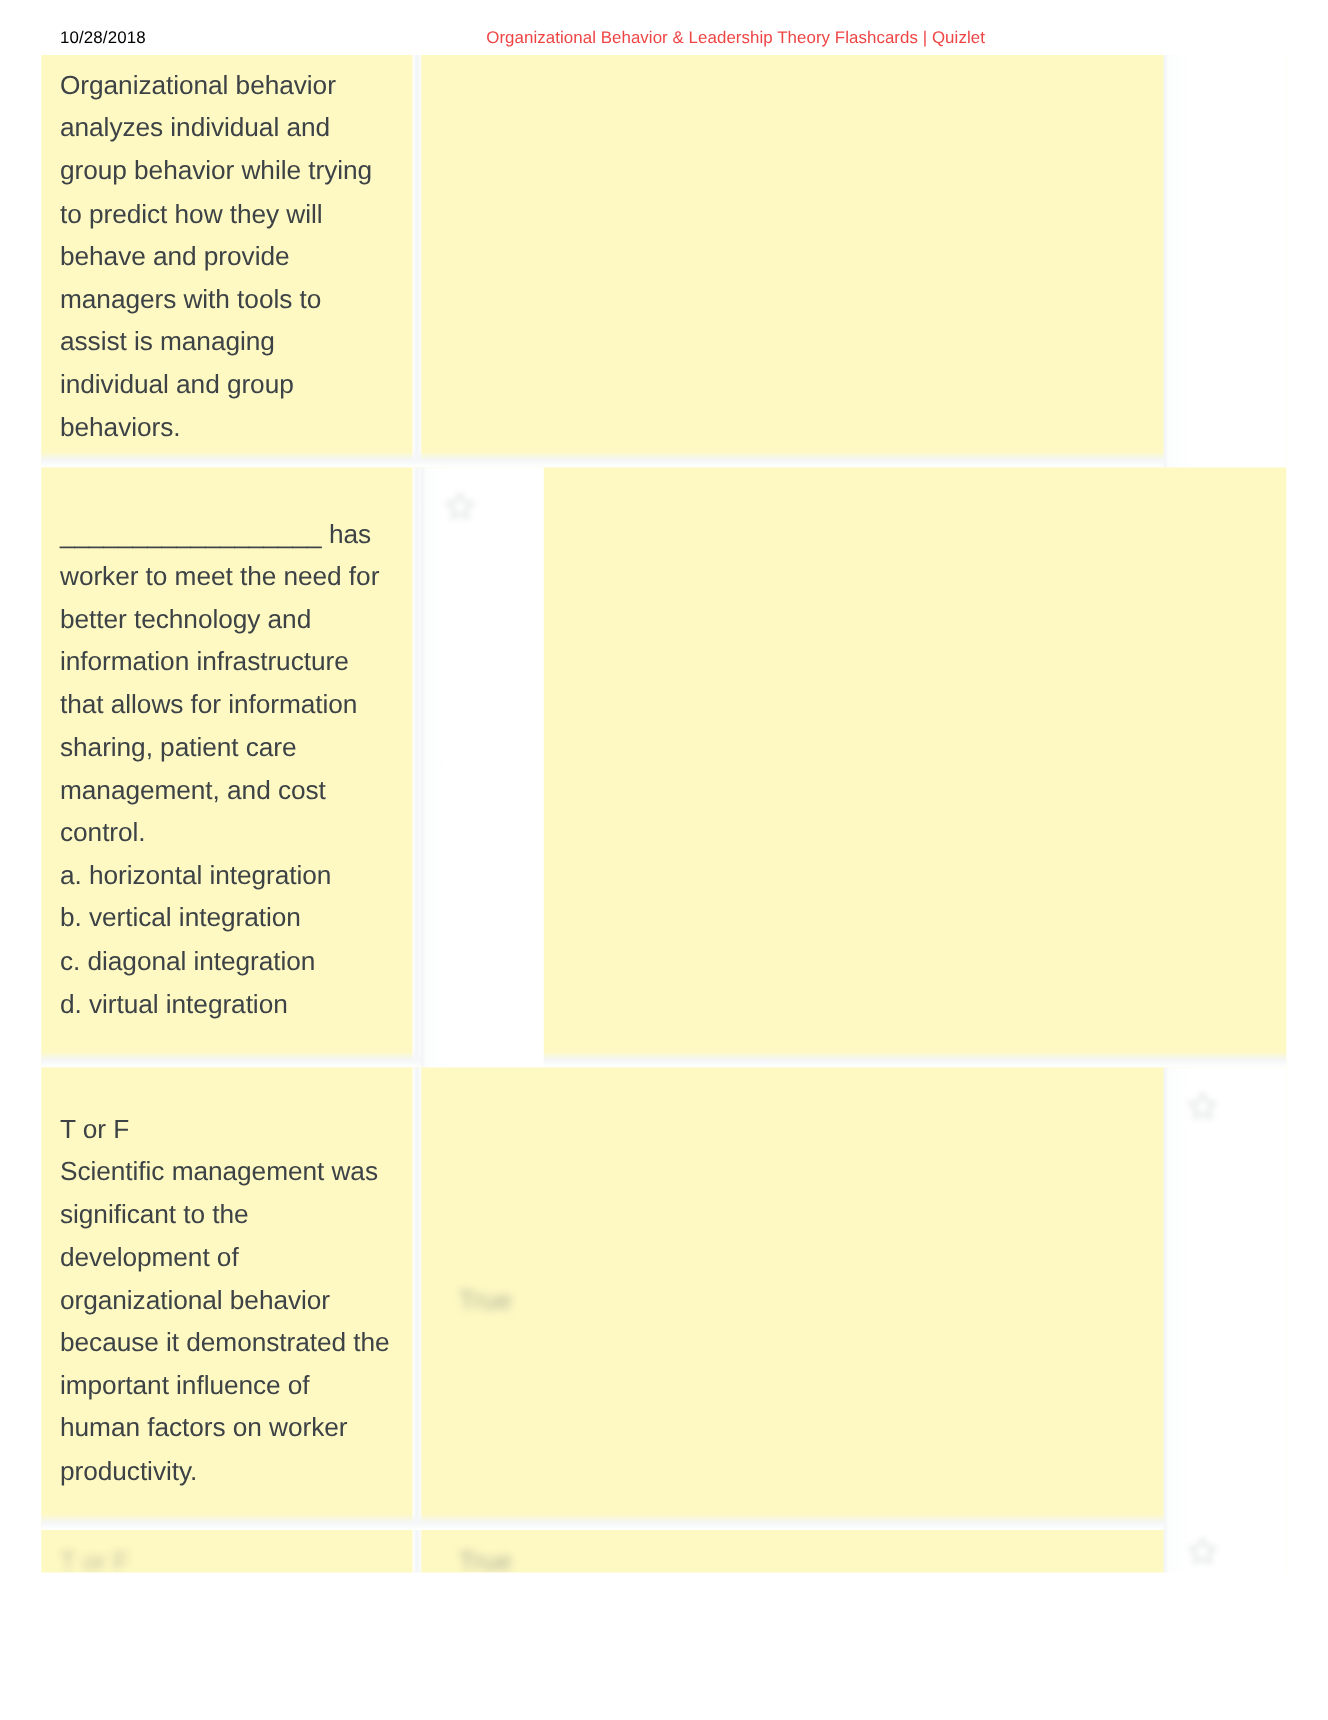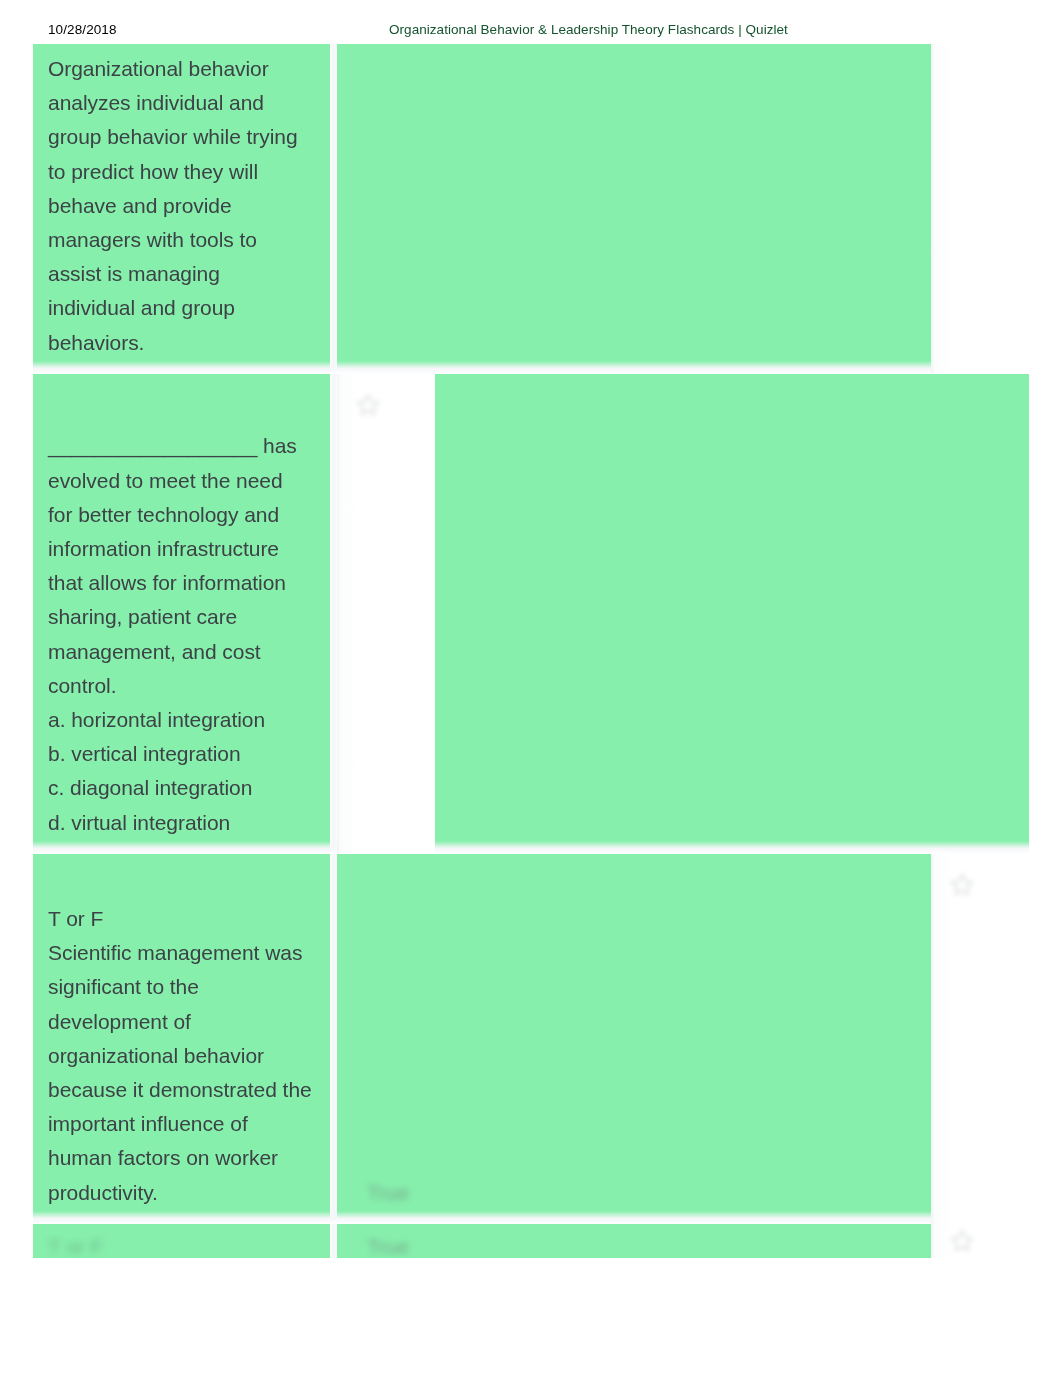--- a/index.html
+++ b/index.html
@@ -33,39 +33,39 @@
     color: #000000;
     font-family: Liberation Sans, sans-serif;
     letter-spacing: 0.1px;
     white-space: nowrap;
   }
   .print-header .hdr-title {
     position: absolute;
     left: 389px;
     top: 0;
     font-size: 13.5px;
-    color: #14532d;
+    color: #ef4444;
     font-family: "Liberation Sans", sans-serif;
     letter-spacing: 0.05px;
     white-space: nowrap;
   }
 
   
   .sheet {
     position: absolute;
     left: 33px;
     top: 44px;
     width: 996px;
   }
 
   .card {
     position: relative;
     display: flex;
-    align-items: flex-end;
-    background: #86efac;
+    align-items: center;
+    background: #fef9c3;
     box-sizing: border-box;
   }
   
   .card::before {
     content: "";
     position: absolute;
     left: 0;
     right: 0;
     bottom: 0;
     height: 13px;
@@ -178,21 +178,21 @@
     </div>
     <div class="col-sep"></div>
     <div class="col-def">
       <div class="card-text"></div>
     </div>
     <div class="col-star"></div>
   </div>
 
   <div class="card" style="min-height:480px;">
     <div class="col-term">
-      <div class="card-text">__________________ has evolved to meet the need for better technology and information infrastructure that allows for information sharing, patient care management, and cost control.
+      <div class="card-text">__________________ has worker to meet the need for better technology and information infrastructure that allows for information sharing, patient care management, and cost control.
 a. horizontal integration
 b. vertical integration
 c. diagonal integration
 d. virtual integration</div>
     </div>
     <div class="col-sep"></div>
     <div class="col-star">
       <span class="star-icon">
         <svg viewBox="0 0 24 24" aria-hidden="true">
           <path d="M12 2.6l2.9 5.9 6.5.95-4.7 4.58 1.1 6.47L12 17.45 6.2 20.5l1.1-6.47-4.7-4.58 6.5-.95z" fill="none" stroke="#7b8387" stroke-width="2" stroke-linejoin="round"></path>

